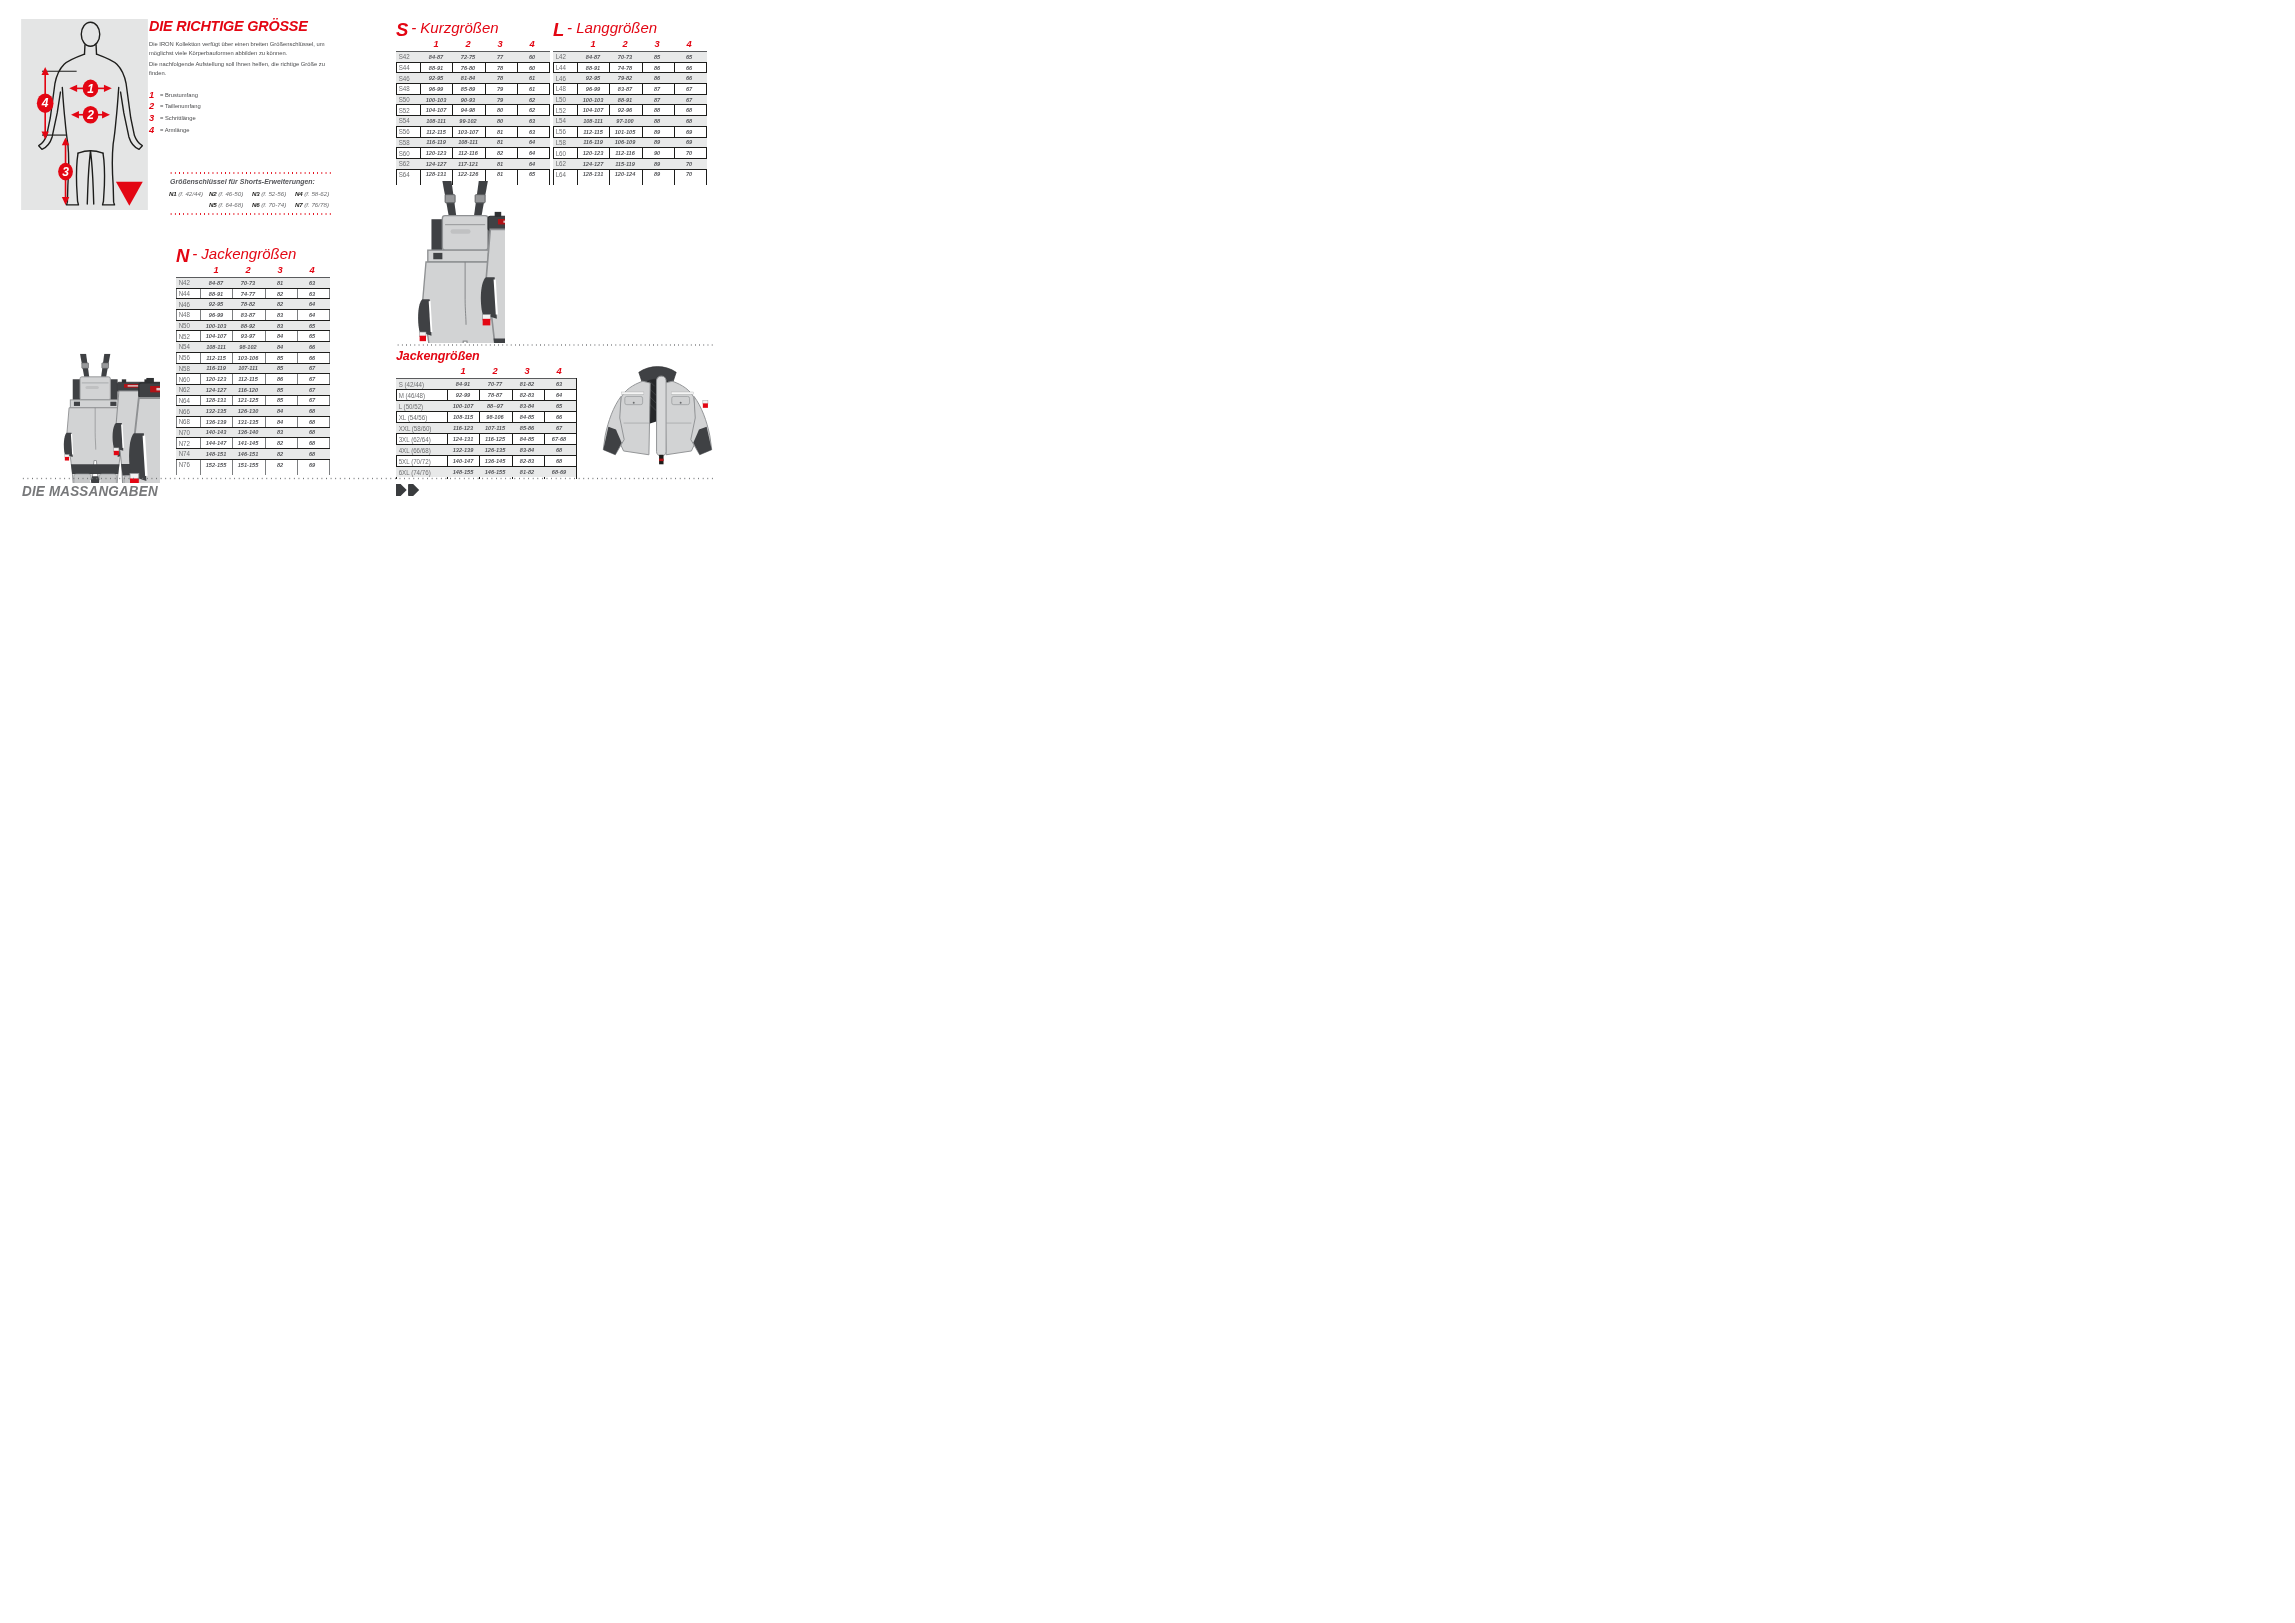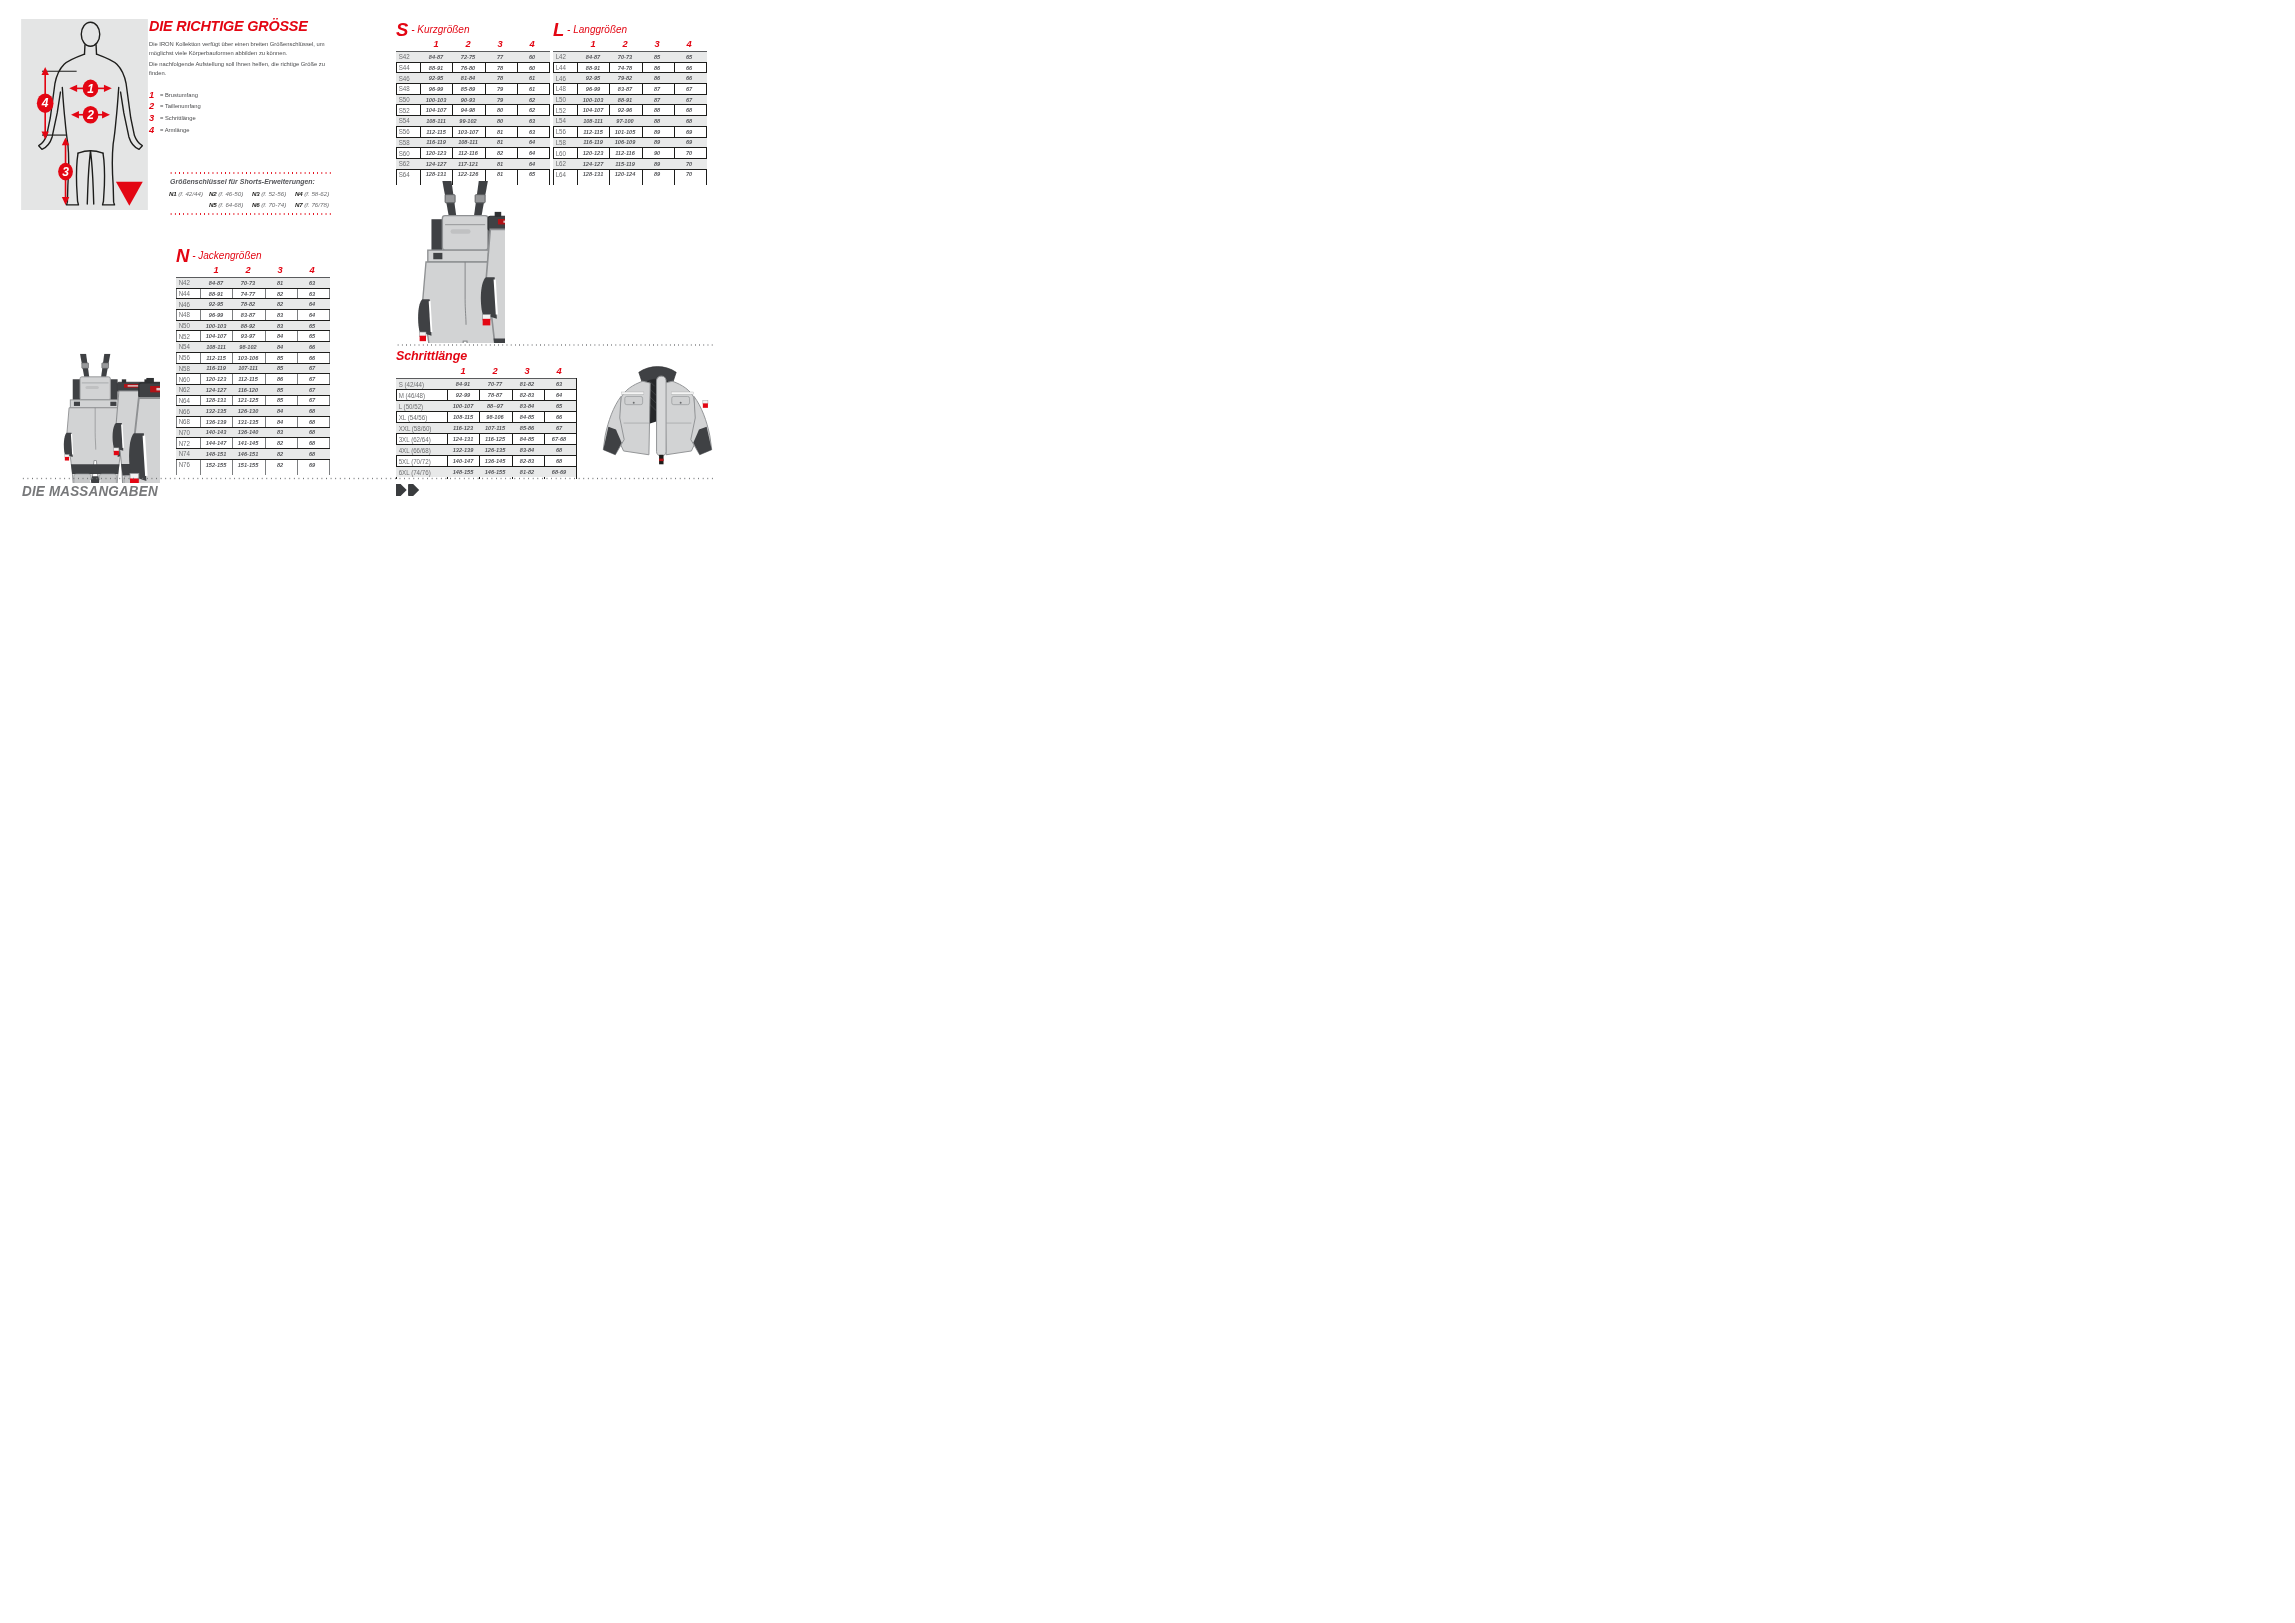--- a/index.html
+++ b/index.html
@@ -6,21 +6,21 @@
   .page{position:relative;width:717px;height:507px;background:#fff;overflow:hidden;
         font-family:"Liberation Sans",sans-serif;color:#4a4b4d;}
   .abs{position:absolute;}
 
   
   .main-title{font-size:15.3px;font-weight:bold;font-style:italic;color:#e30613;
               letter-spacing:-0.2px;transform:scaleX(.94);transform-origin:left;white-space:nowrap;}
   .intro{font-size:5.8px;line-height:1.5;color:#4a4b4d;width:186px;}
   .sec-header{white-space:nowrap;}
   .sec-header .big{font-size:18.5px;font-weight:bold;font-style:italic;color:#e30613;vertical-align:-2.8px;}
-  .sec-header .small{font-size:10px;font-style:italic;color:#e30613;margin-left:2.8px;font-weight:500;}
+  .sec-header .small{font-size:15px;font-style:italic;color:#e30613;margin-left:2.8px;font-weight:500;}
   .jack-title{font-size:12.5px;font-weight:bold;font-style:italic;color:#e30613;letter-spacing:-0.1px;}
   .bottom-title{font-size:14px;font-weight:bold;font-style:italic;color:#77787a;letter-spacing:0.2px;
                 transform:scaleX(.96);transform-origin:left;white-space:nowrap;}
 
   
   .legend-item{display:flex;align-items:center;height:11.6px;}
   .legend-item .num{width:11px;font-size:9.3px;font-weight:bold;font-style:italic;color:#e30613;}
   .legend-item .lab{font-size:5.8px;color:#4a4b4d;}
 
   
@@ -649,21 +649,21 @@
         </div>
       </div>
   </div>
 
   <svg class="abs" style="left:366px;top:181px" width="139" height="162" viewBox="0 0 300 350">
     <use href="#sym-bib" transform="translate(16,0) scale(1.32)"></use>
     <use href="#sym-pants" transform="translate(166,62) scale(1.28)"></use>
   </svg>
 
   <div class="abs dot-row-gray" style="left:396px;top:344px;width:318px"></div>
-  <div class="abs jack-title" style="left:396px;top:349px">Schrittlänge</div>
+  <div class="abs jack-title" style="left:396px;top:349px">Jackengrößen</div>
   <div class="abs digits" style="left:447px;top:366px">
     <span class="digit">1</span>
     <span class="digit">2</span>
     <span class="digit">3</span>
     <span class="digit">4</span>
   </div>
   <div class="size-table" style="left:396px;top:378px;width:180px">
     <div class="vr" style="left:0;height:101px"></div>
       <div class="vr" style="left:51px;height:101px"></div>
     <div class="vr" style="left:83px;height:101px"></div>

